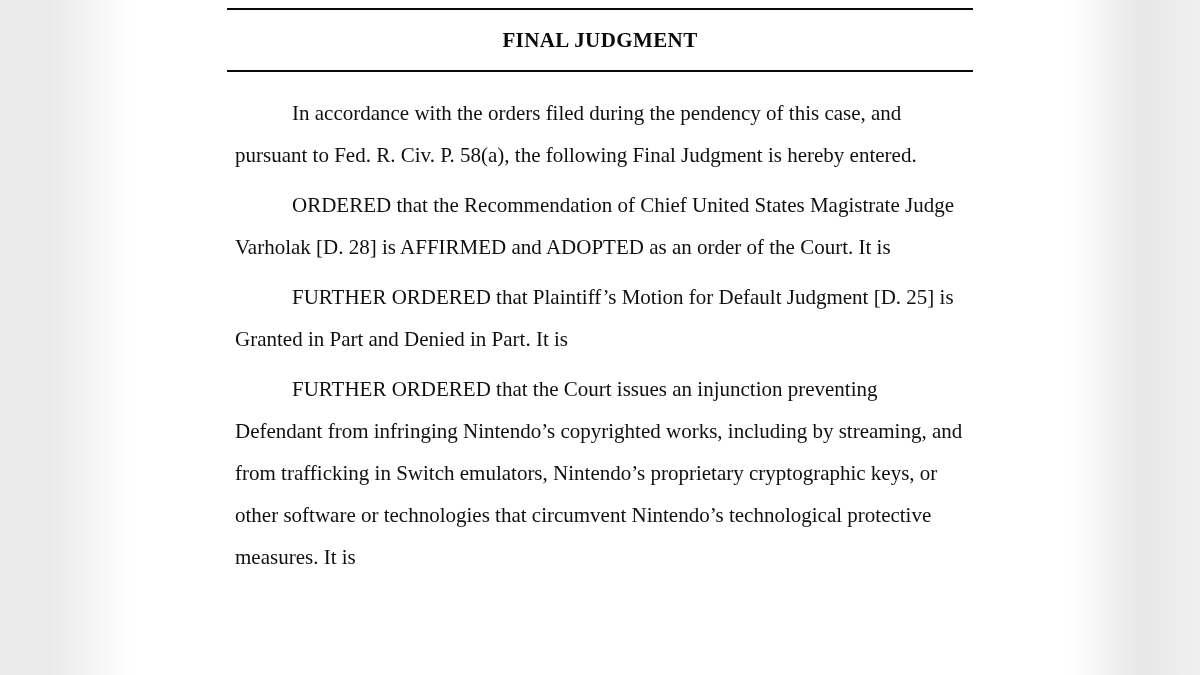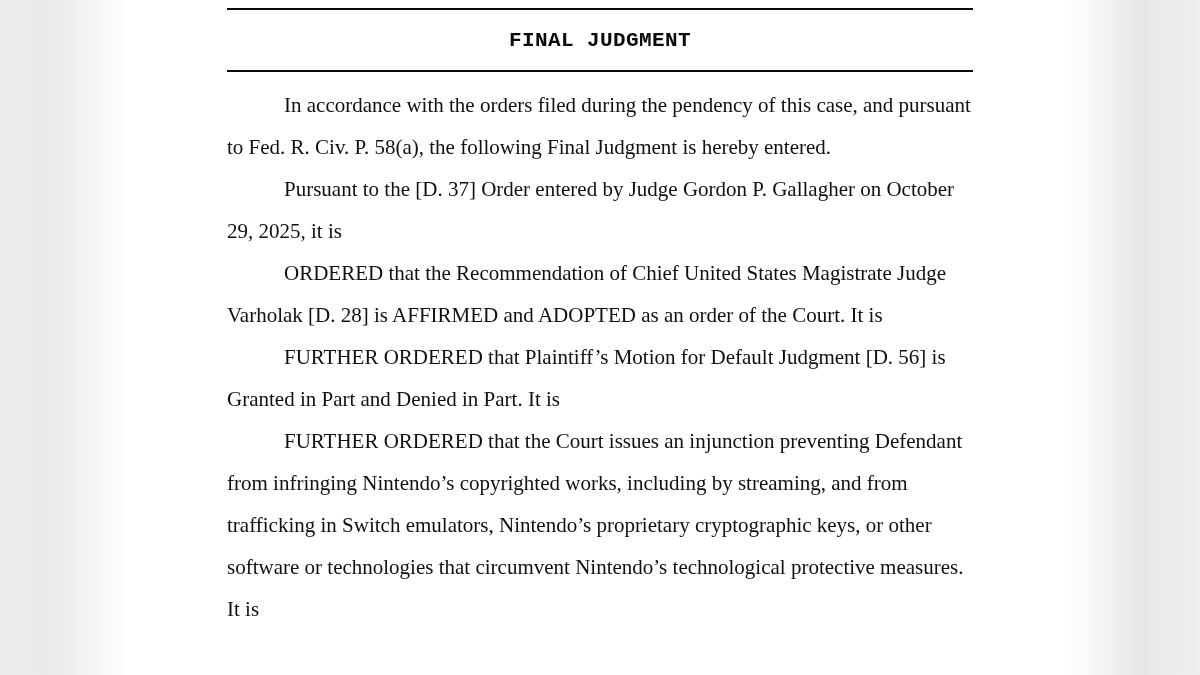--- a/index.html
+++ b/index.html
@@ -41,54 +41,52 @@
     background: #0a0a0a;
     border: none;
     margin: 0;
   }
   .rule-top { margin-top: 8px; }
   .title-band {
     height: 60px;
     display: flex;
     align-items: center;
     justify-content: center;
-    font-family: Liberation Mono, monospace;
   }
   .doc-title {
     font-weight: bold;
     font-size: 21px;
     letter-spacing: 0.4px;
     color: #0a0a0a;
   }
   .doc-body {
     padding-top: 12px;
     font-size: 21px;
     line-height: 42px;
     text-align: left;
   }
   .doc-body p {
-    margin: 0;
+    margin: 8px;
     text-indent: 57px;
   }
 </style>
 </head>
 <body>
 
 <div class="stage">
   <div class="bg-band-left"></div>
   <div class="bg-band-right"></div>
 
   <div class="doc">
     <div class="rule rule-top"></div>
     <div class="title-band">
       <span class="doc-title">FINAL JUDGMENT</span>
     </div>
     <div class="rule"></div>
 
     <div class="doc-body">
       <p>In accordance with the orders filed during the pendency of this case, and pursuant to Fed. R. Civ. P. 58(a), the following Final Judgment is hereby entered.</p>
-      <p>Pursuant to the [D. 37] Order entered by Judge Gordon P. Gallagher on October 29, 2025, it is</p>
       <p>ORDERED that the Recommendation of Chief United States Magistrate Judge Varholak [D. 28] is AFFIRMED and ADOPTED as an order of the Court. It is</p>
-      <p>FURTHER ORDERED that Plaintiff’s Motion for Default Judgment [D. 56] is Granted in Part and Denied in Part. It is</p>
+      <p>FURTHER ORDERED that Plaintiff’s Motion for Default Judgment [D. 25] is Granted in Part and Denied in Part. It is</p>
       <p>FURTHER ORDERED that the Court issues an injunction preventing Defendant from infringing Nintendo’s copyrighted works, including by streaming, and from trafficking in Switch emulators, Nintendo’s proprietary cryptographic keys, or other software or technologies that circumvent Nintendo’s technological protective measures. It is</p>
     </div>
   </div>
 </div>
 
 </body></html>

